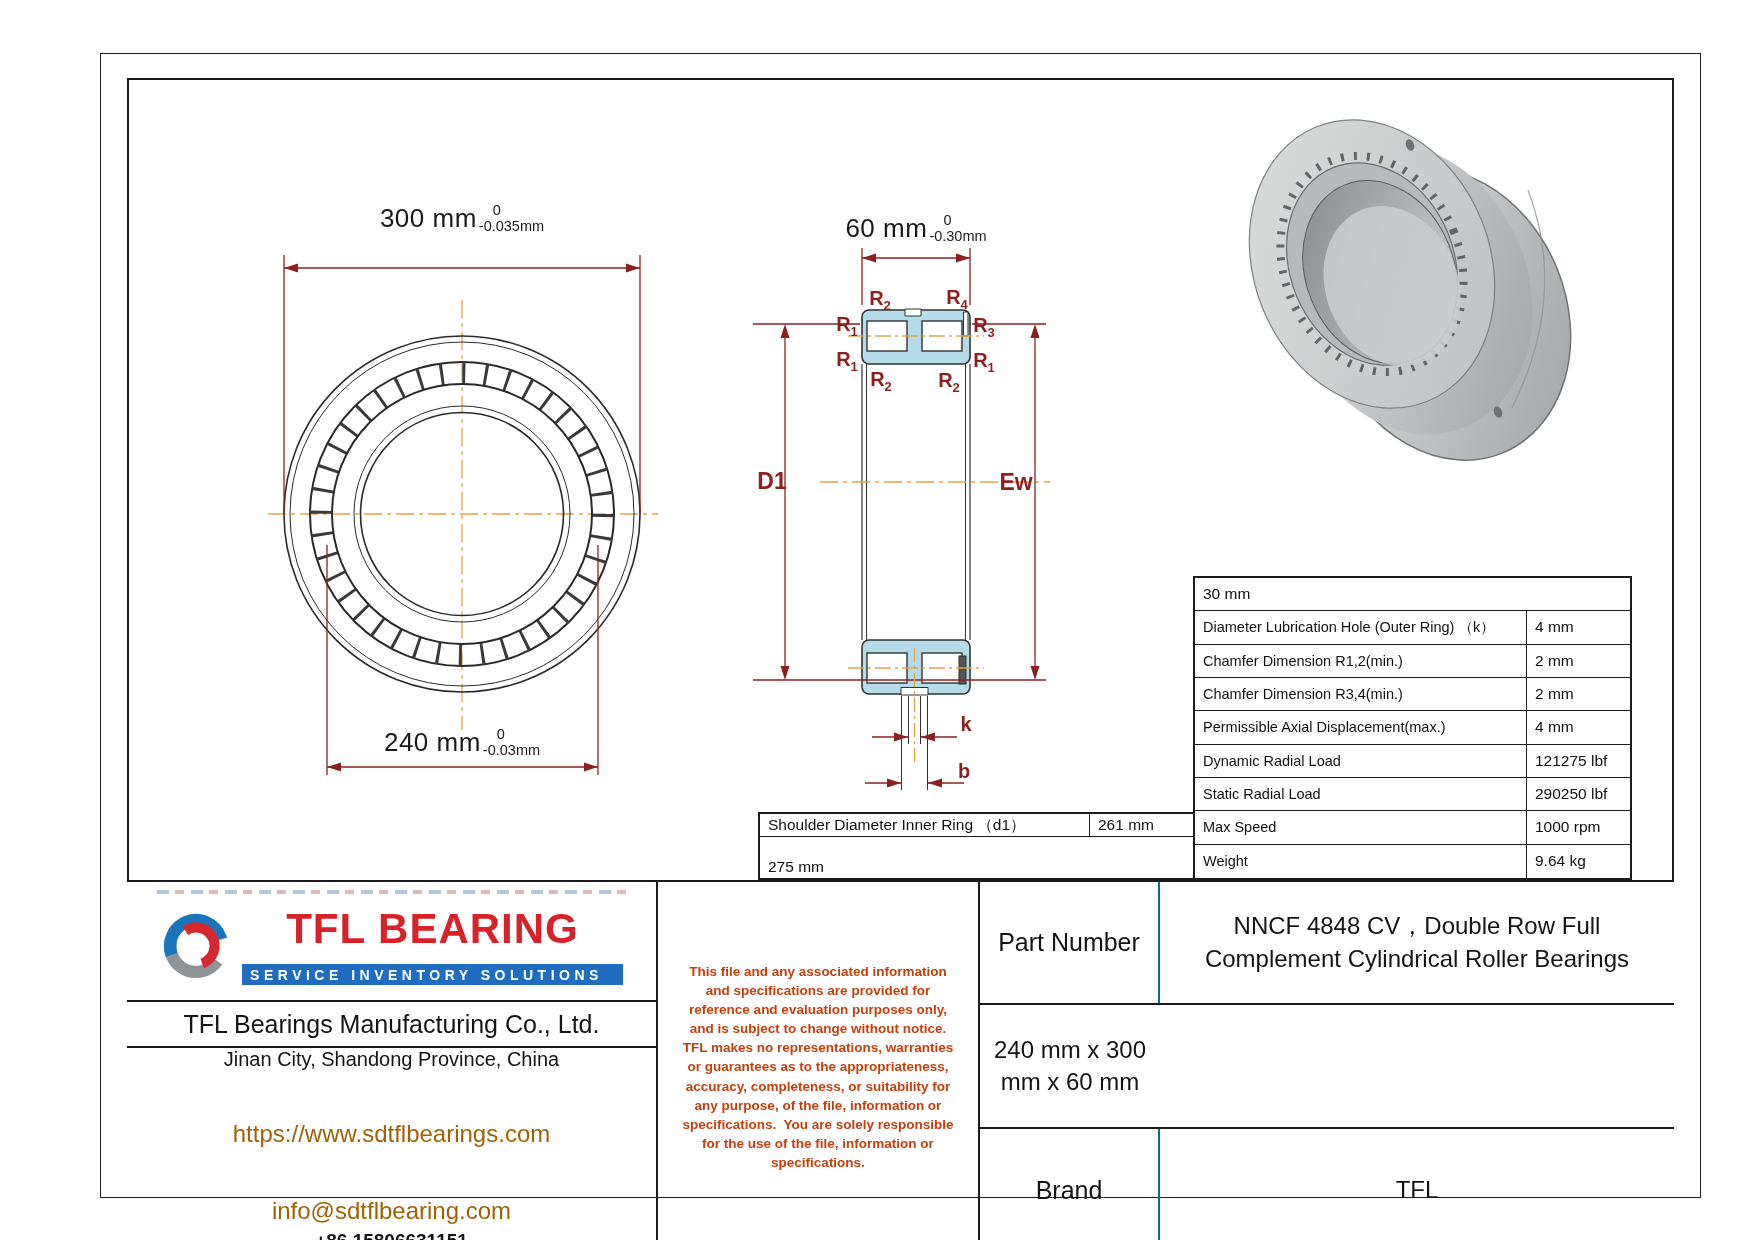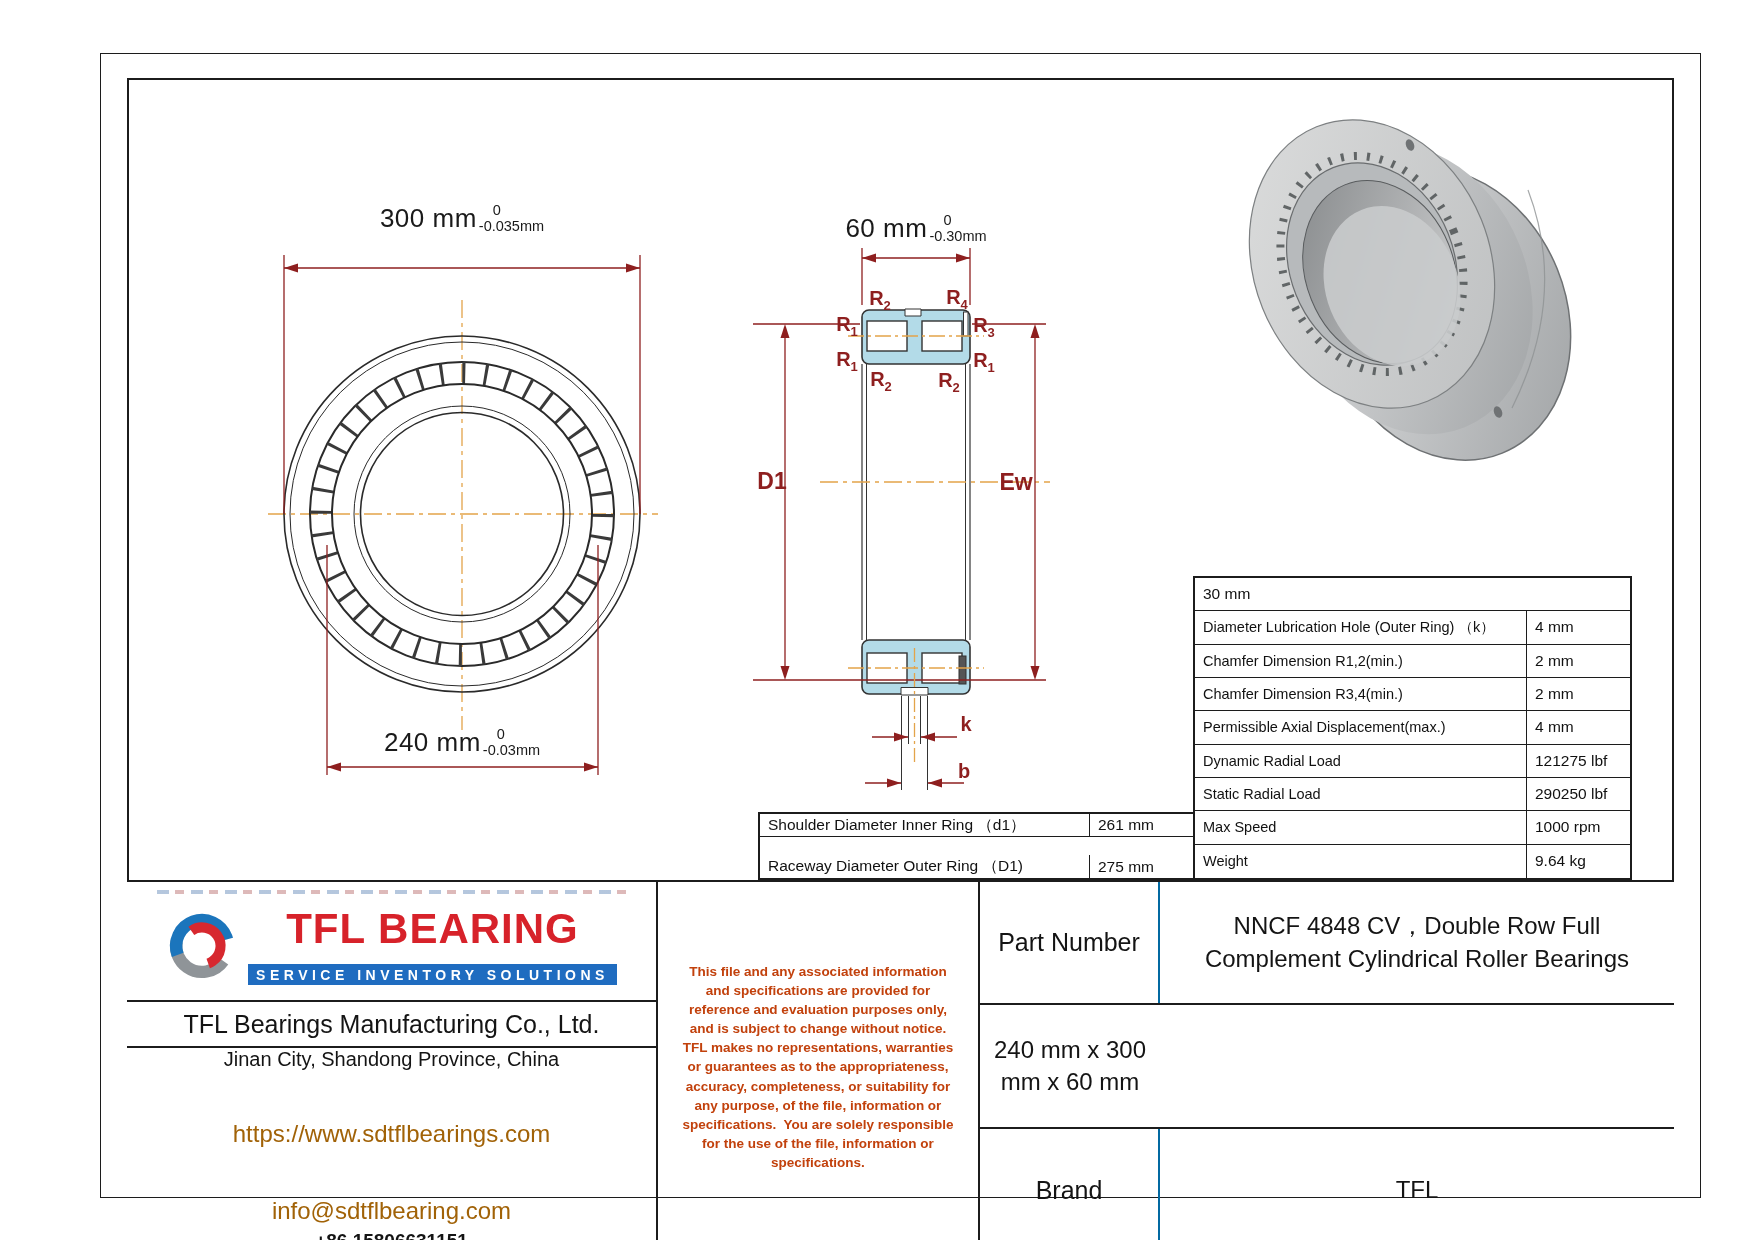--- a/index.html
+++ b/index.html
@@ -69,21 +69,21 @@
   .logo-dashes {
     position:absolute; top:8px; left:30px; right:30px; height:4px;
     background:repeating-linear-gradient(90deg,#9cb4d2 0 12px, transparent 12px 18px, #d2a2a2 18px 27px, transparent 27px 34px);
     opacity:.75;
   }
   .logo-row { display:flex; align-items:center; gap:10px; margin-top:10px; }
   .logo-textcol { display:flex; flex-direction:column; align-items:center; }
   .logo-name { color:#d7222a; font-weight:bold; font-size:42px; letter-spacing:1px; line-height:1; }
   .logo-tagline {
     margin-top:14px; background:#1f6cc0; color:#fff; font-weight:bold;
-    font-size:14px; letter-spacing:4.5px; padding:3px 8px 2px 8px; white-space:nowrap;
+    font-size:14px; letter-spacing:4.5px; padding:3px 20px 2px 8px; white-space:nowrap;
   }
   .company-cell { border-bottom:2px solid #1c1c1c; display:flex; align-items:center; justify-content:center; font-size:25px; color:#141414; }
   .address-cell { display:flex; flex-direction:column; align-items:center; justify-content:center; gap:5px; }
   .addr-line { font-size:20px; color:#141414; }
   .addr-link { font-size:24px; color:#a16207; text-decoration:none;margin-top:44px; }
   .addr-phone { font-size:19px; color:#141414; font-weight:bold; }
 
   .tb-col2 { border-right:2px solid #1c1c1c; display:flex; align-items:center; justify-content:center; padding:0 12px; }
   .disclaimer { font-size:13.5px; font-weight:bold; line-height:1.42; text-align:center; white-space:pre-wrap; color:#c2410c; }
 
@@ -248,21 +248,20 @@
   <span class="axis-label" style="left:1016px; top:482px;">Ew</span>
   <span class="axis-label small-axis" style="left:966px; top:724px;">k</span>
   <span class="axis-label small-axis" style="left:964px; top:771px;">b</span>
 
   <div class="spec-left">
     <div class="srow">
       <div class="scell lbl">Shoulder Diameter Inner Ring （d1）</div>
       <div class="scell val">261 mm</div>
     </div>
     <div class="srow">
-      <div class="scell lbl">Raceway Diameter Outer Ring （D1)</div>
       <div class="scell val">275 mm</div>
     </div>
   </div>
 
   <div class="spec-right">
     <div class="srow">
       <div class="scell val">30 mm</div>
     </div>
     <div class="srow">
       <div class="scell lbl">Diameter Lubrication Hole (Outer Ring) （k）</div>

